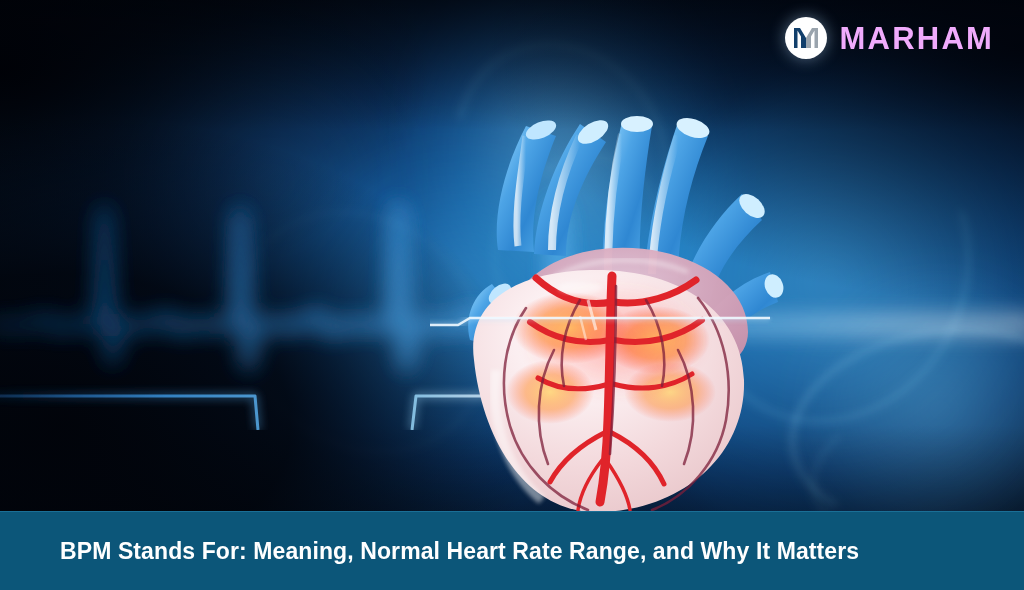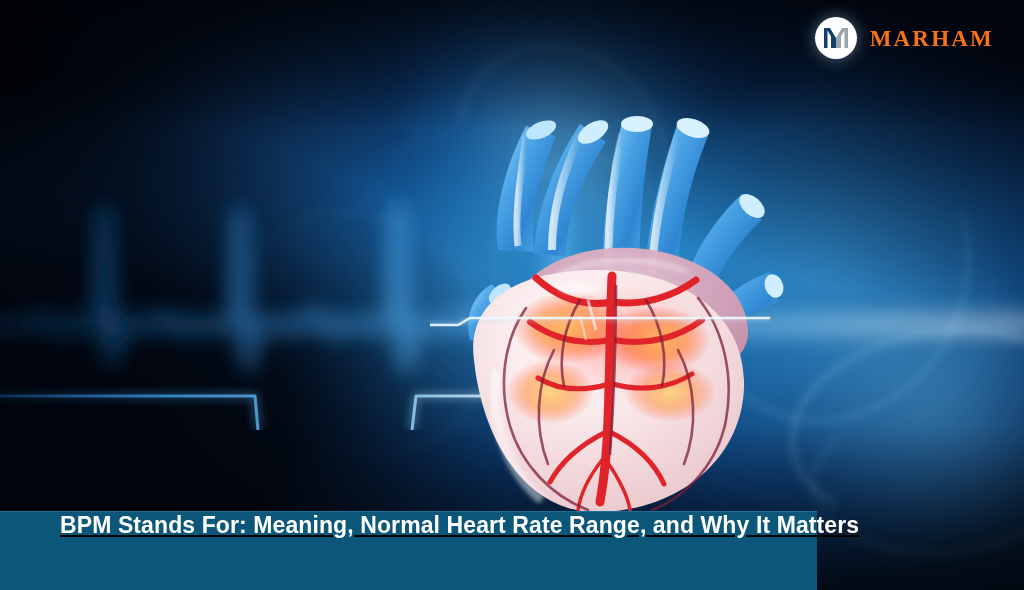--- a/index.html
+++ b/index.html
@@ -72,34 +72,34 @@
     display:flex;align-items:center;gap:13px;
   }
   .logo-badge{
     width:42px;height:42px;border-radius:50%;
     background:#ffffff;
     display:flex;align-items:center;justify-content:center;
     box-shadow:0 0 16px rgba(180,220,255,.45);
   }
   .logo-badge svg{display:block;}
   .logo-word{
-    color:#f97316;
-    font-size:23px;
+    color:#f0abfc;
+    font-size:31px;
     font-weight:bold;
     letter-spacing:2.2px;
     line-height:1;
-    font-family:Liberation Serif, serif;
+    font-family:Liberation Sans, sans-serif;
   }
 
   
   .caption{
-    position:absolute;left:0;bottom:0;width:817px;height:78px;
+    position:absolute;left:0;bottom:0;width:1024px;height:78px;
     background:#0c5679;
     border-top:1px solid #1a6f96;
-    display:flex;align-items:flex-start;text-decoration:underline;
+    display:flex;align-items:center;
   }
   .caption-text{
     color:#ffffff;
     font-size:23px;
     font-weight:bold;
     letter-spacing:.1px;
     padding-left:60px;
     padding-right:24px;
     white-space:nowrap;
     font-family:"Liberation Sans",sans-serif;

